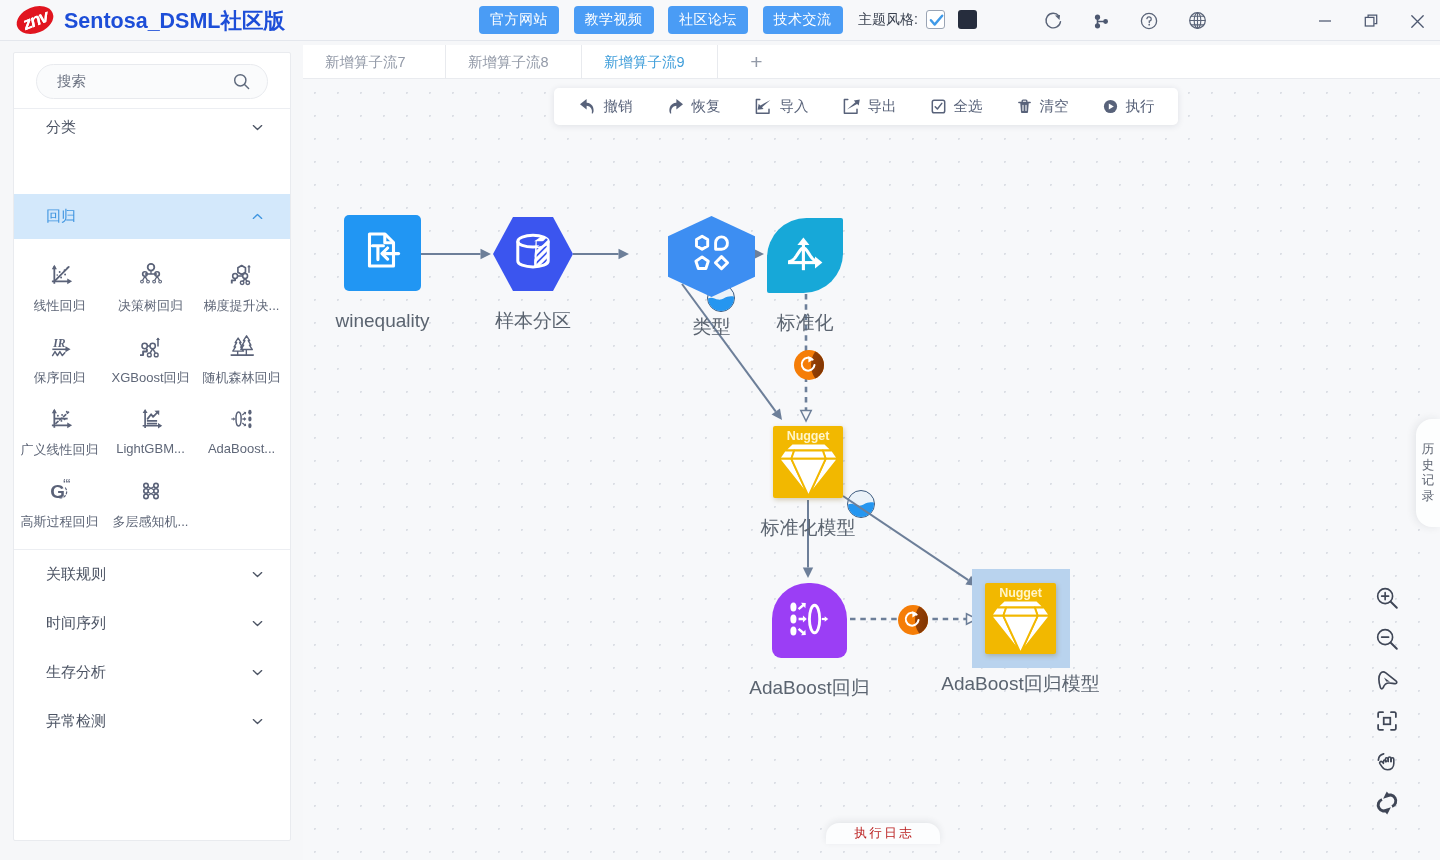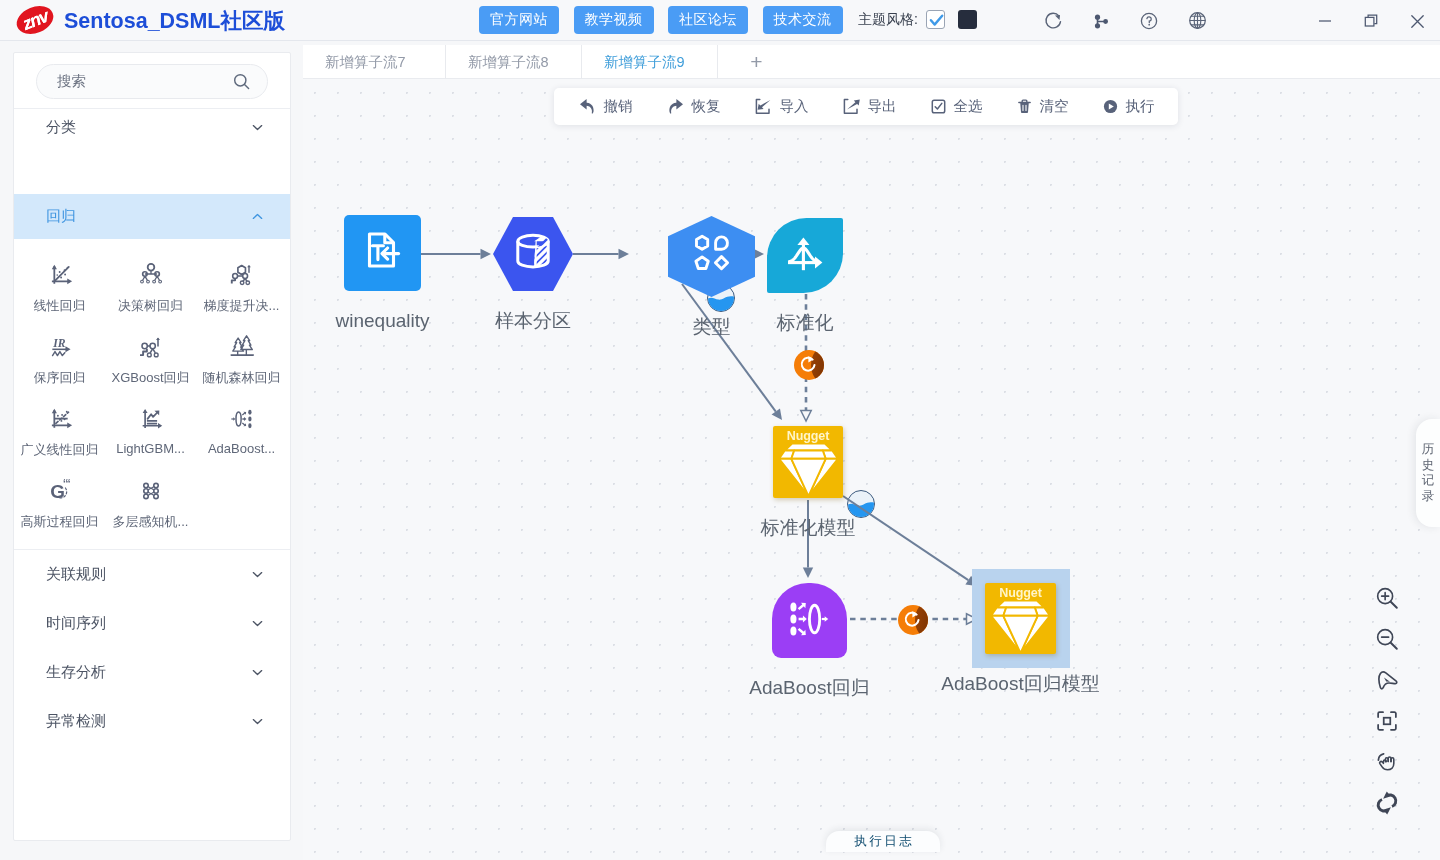--- a/index.html
+++ b/index.html
@@ -95,23 +95,23 @@
   letter-spacing:-0.1px; }
 
 
 .rail { position:absolute; left:1069px; top:504px; display:flex; flex-direction:column; gap:11px; }
 .rail > div { width:30px; height:30px; display:flex; align-items:center; justify-content:center; cursor:pointer; }
 .histtab { position:absolute; left:1113px; top:340px; width:24px; height:108px; background:#fdfefe;
   border-radius:16px 0 0 16px; box-shadow:-2px 0 8px rgba(30,40,60,.09); display:flex;
   align-items:center; justify-content:center; cursor:pointer; }
 .histtab span { display:block; width:13px; font-size:12.5px; color:#5f6673; line-height:15.5px;
   text-align:center; word-break:break-all; }
-.logtab { position:absolute; left:523px; bottom:8px; width:114px; height:21px; background:#fcfdfe;
+.logtab { position:absolute; left:523px; bottom:16px; width:114px; height:21px; background:#fcfdfe;
   border-radius:13px 13px 0 0; box-shadow:0 -2px 7px rgba(30,40,60,.09); display:flex;
-  align-items:center; justify-content:center; cursor:pointer; font-size:12.5px; color:#0c4a6e;
+  align-items:center; justify-content:center; cursor:pointer; font-size:12.5px; color:#b91c1c;
   letter-spacing:2.5px; padding-left:2.5px; }
 </style>
 </head>
 <body>
 
 <div class="titlebar">
   <div class="logo-wrap">
     <div class="logo-ell"></div>
     <div class="logo-txt">znv</div>
   </div>

